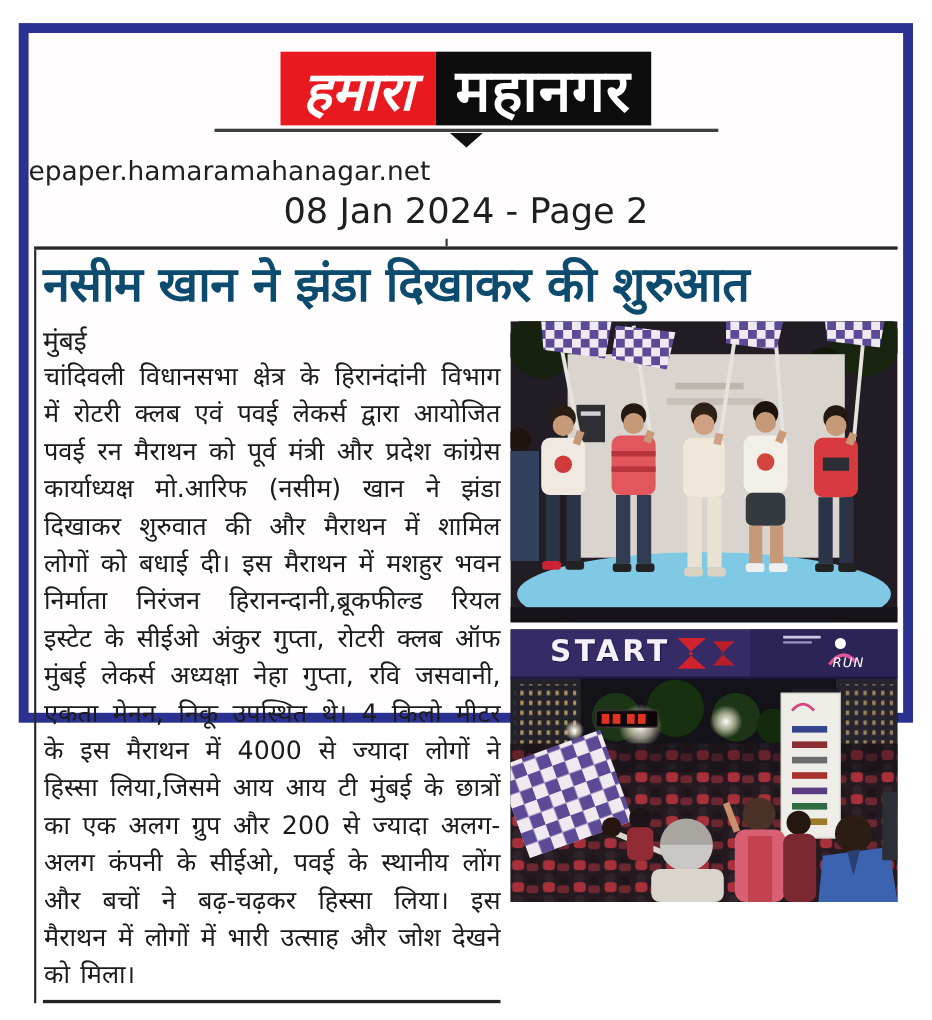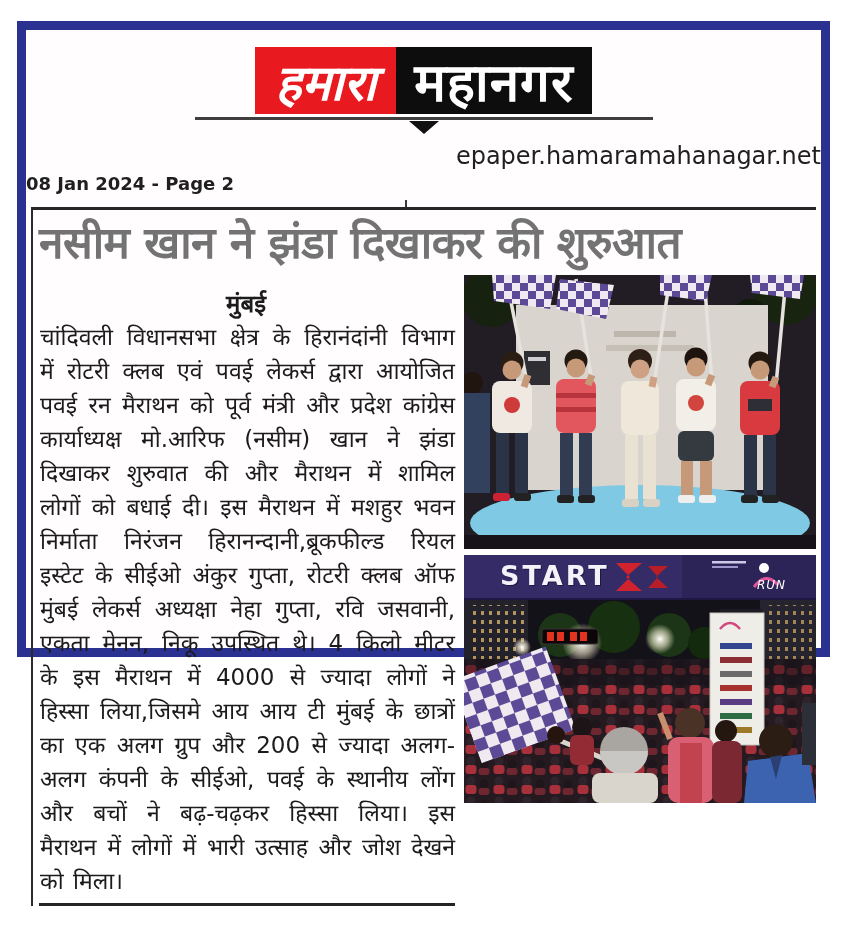--- a/index.html
+++ b/index.html
@@ -20,33 +20,33 @@
   }
   .logo-right{
     background:#0d0d0d;color:#fff;font-weight:800;font-size:53px;
     display:flex;align-items:center;padding:12px 18px;letter-spacing:1px;
   }
   .logo-underline{width:458px;margin:3px auto 0;border-top:3px solid #3f3f3f;position:relative;height:14px;}
   .down-tri{
     position:absolute;left:50%;transform:translateX(-50%);top:1px;width:0;height:0;
     border-left:15px solid transparent;border-right:15px solid transparent;border-top:13px solid #111;
   }
-  .site-url{text-align:right;font-size:24px;color:#1f1f1f;margin-top:8px;}
-  .date-page{text-align:left;font-size:18px;color:#1f1f1f;margin-top:3px;font-weight:bold;}
+  .site-url{text-align:left;font-size:24px;color:#1f1f1f;margin-top:8px;}
+  .date-page{text-align:center;font-size:32px;color:#1f1f1f;margin-top:3px;}
   
   .top-divider{margin:13px 5px 0 5px;height:3px;background:#262626;position:relative;}
   .center-tick{position:absolute;left:47.7%;top:-7px;width:2px;height:7px;background:#3a3a3a;}
   
   article{margin:0 5px;border-left:2px solid #2b2b2b;padding:4px 0 0 6px;position:relative;}
   .kicker{color:#cf2128;font-size:33px;font-weight:700;margin:8px 0 2px 2px;letter-spacing:0.5px;}
-  h1.headline{font-size:44px;font-weight:700;color:#737373;margin:4px 0 8px 0;line-height:1.12;letter-spacing:-0.5px;}
+  h1.headline{font-size:44px;font-weight:700;color:#0c4a6e;margin:4px 0 8px 0;line-height:1.12;letter-spacing:-0.5px;}
   .article-grid{display:flex;gap:9px;align-items:flex-start;}
   .text-col{width:420px;border-bottom:3px solid #242424;padding-bottom:5px;}
   .byline{font-size:23px;font-weight:700;border-bottom:2px solid #2c2c2c;padding:0 0 6px 1px;}
-  .dateline{text-align:center;font-weight:700;font-size:24px;margin:11px 2px 0 0;}
+  .dateline{text-align:left;font-weight:400;font-size:24px;margin:0 2px 0 0;}
   .body-text{font-size:23px;line-height:34px;text-align:justify;margin:1px 0 0 1px;color:#1b1b1b;word-spacing:2px;}
   
   .photo-col{width:354px;display:flex;flex-direction:column;gap:6px;}
   figure{margin:0;position:relative;line-height:0;}
   figure svg{display:block;}
   .start-banner-text{
     position:absolute;top:7px;left:36px;color:#f4f2f8;font-size:27px;font-weight:800;
     letter-spacing:3px;line-height:1;text-shadow:1px 1px 0 #1d1745;
   }
   .run-logo-text{

